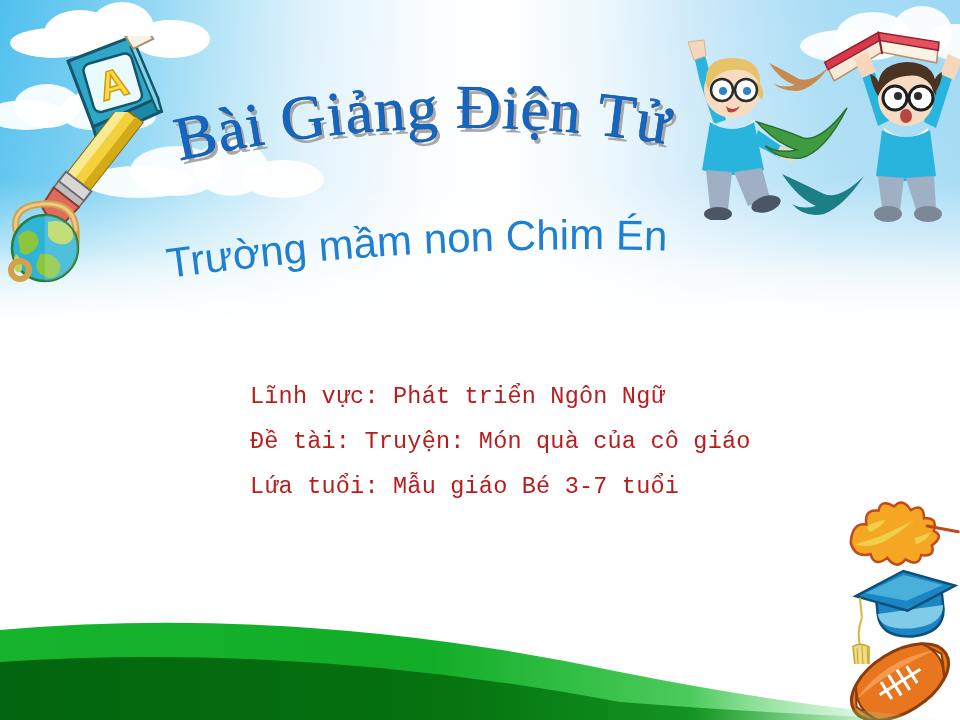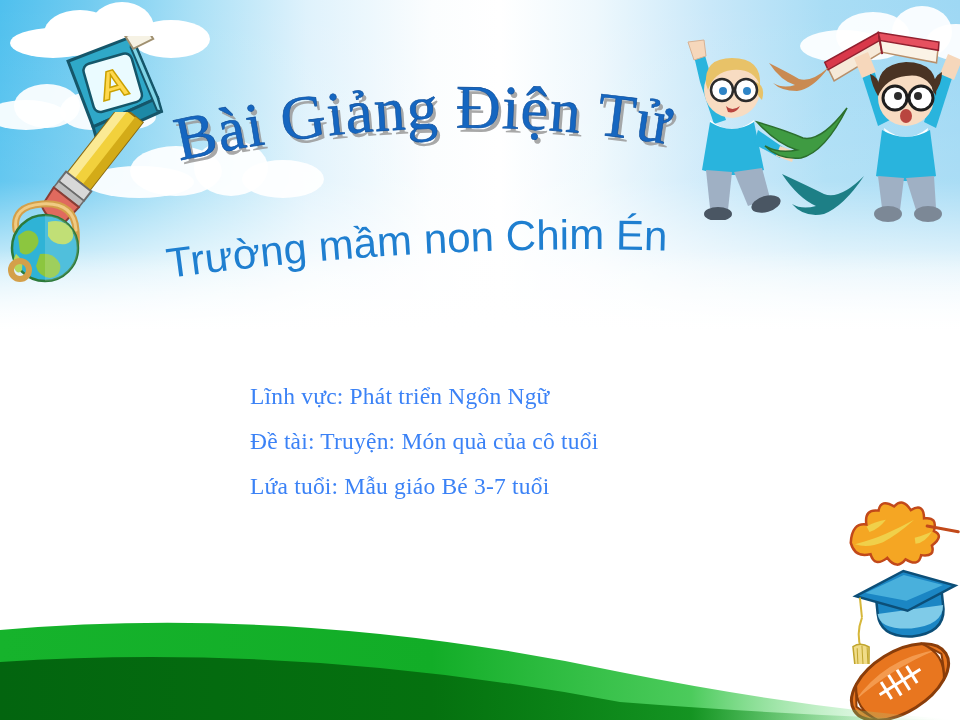--- a/index.html
+++ b/index.html
@@ -90,24 +90,24 @@
   }
 
   
   #body-block {
     position: absolute;
     left: 250px;
     top: 374px;
     width: 560px;
   }
   .body-line {
-    font-family: Liberation Serif, serif;
+    font-family: Liberation Mono, monospace;
     font-size: 23.5px;
     line-height: 45px;
-    color: #3b82f6;
+    color: #b91c1c;
     white-space: nowrap;
     letter-spacing: 0.2px;
   }
 </style>
 </head>
 <body>
 
 <div id="slide">
 
   <div class="sky"></div>
@@ -358,17 +358,17 @@
     <defs>
       <path id="subArc" d="M36,88 Q330,44 620,56"></path>
     </defs>
     <text fill="#1f7fd0">
       <textPath href="#subArc" startOffset="50%" text-anchor="middle">Trường mầm non Chim Én</textPath>
     </text>
   </svg>
 
   <div id="body-block">
     <div class="body-line">Lĩnh vực: Phát triển Ngôn Ngữ</div>
-    <div class="body-line">Đề tài: Truyện: Món quà của cô tuổi</div>
+    <div class="body-line">Đề tài: Truyện: Món quà của cô giáo</div>
     <div class="body-line">Lứa tuổi: Mẫu giáo Bé 3-7 tuổi</div>
   </div>
 
 </div>
 
 </body></html>

